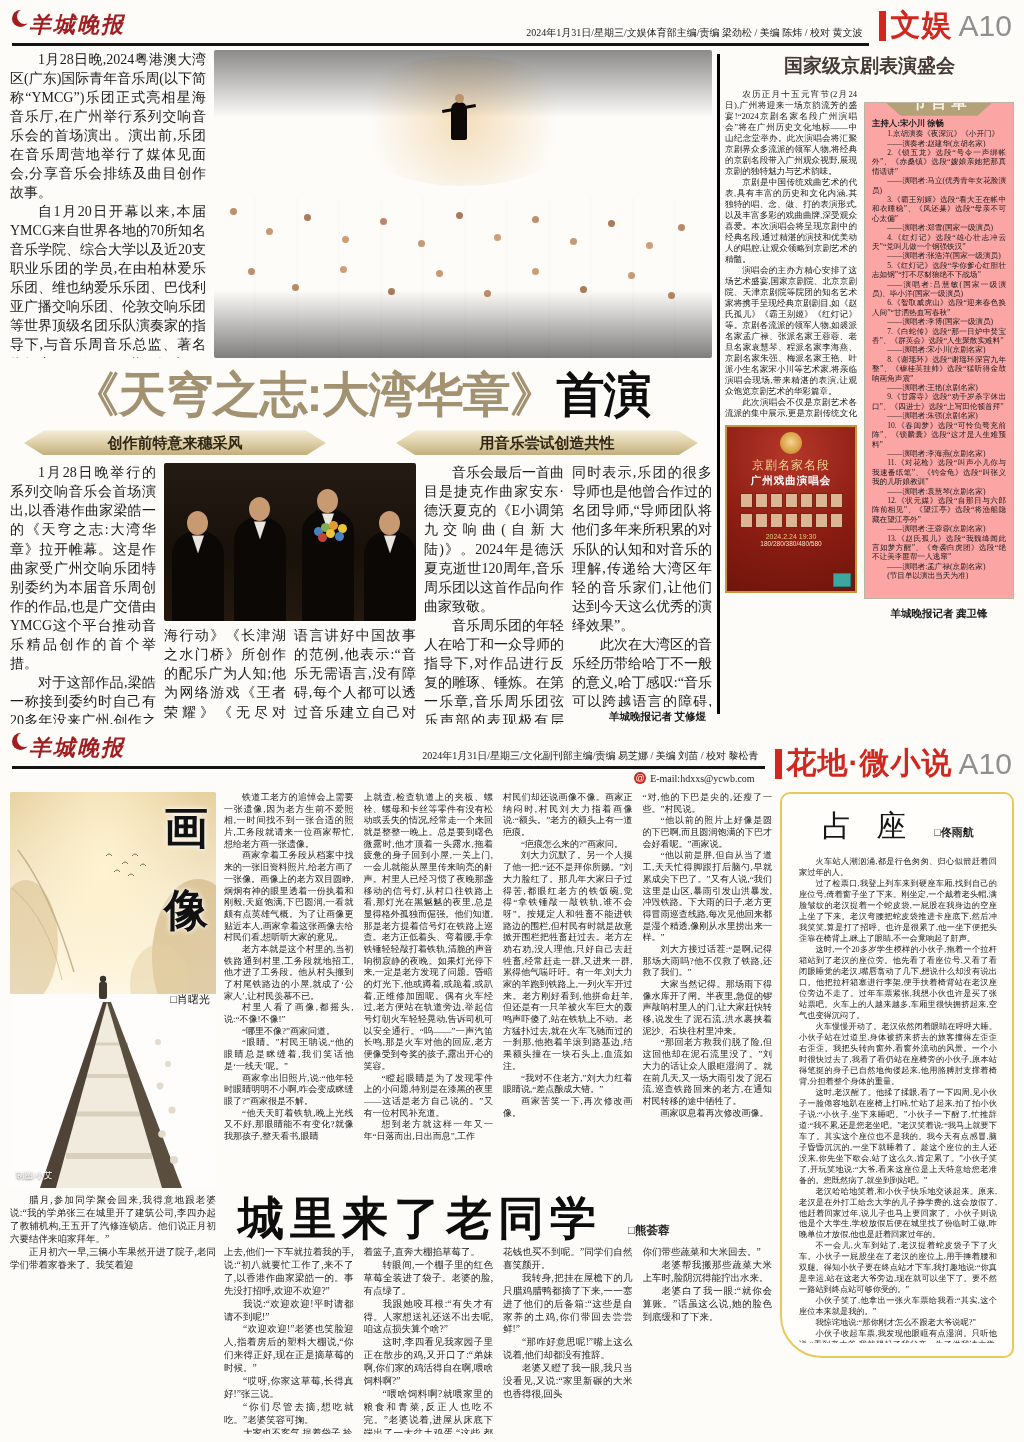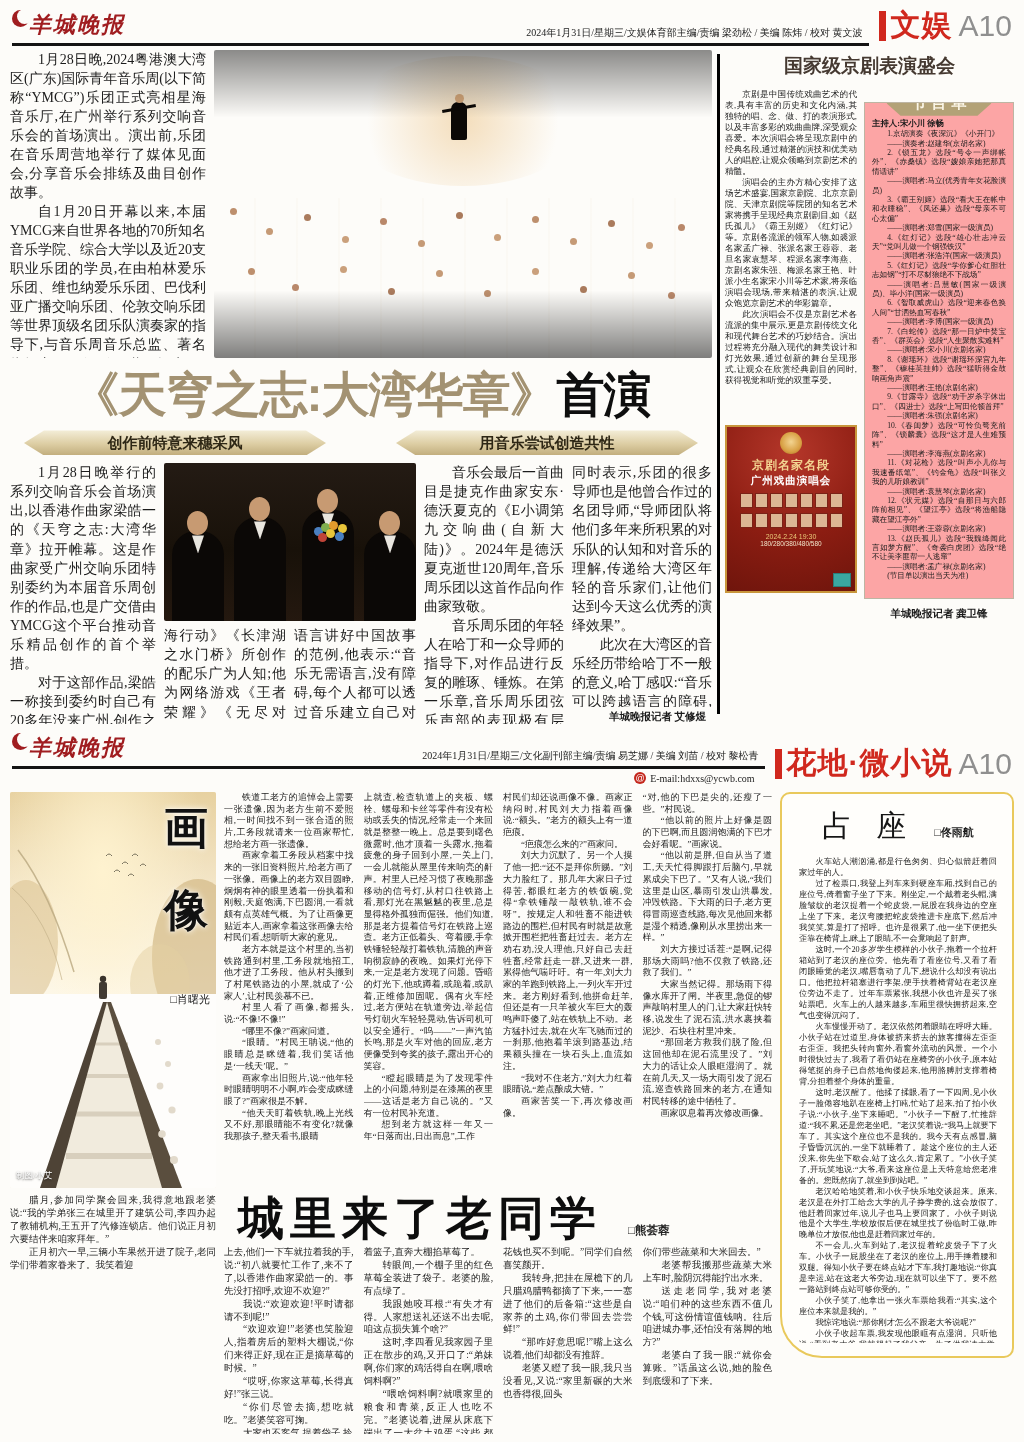--- a/index.html
+++ b/index.html
@@ -87,21 +87,21 @@
 
   
   .opera-hl { text-align:center; font-weight:bold; font-size:19px; line-height:1.3; color:#453931; margin:4px 0 10px 0; }
   .opera-flex { display:flex; gap:7px; }
   .opera-left { width:132px; display:flex; flex-direction:column; }
   .opera-body { font-size:8.6px; line-height:1.28; height:328px; }
   .poster { margin-top:8px; height:168px; position:relative; text-align:center; box-sizing:border-box; overflow:hidden;
      border:2px solid #c8963c; background: radial-gradient(circle at 50% 16%, #b5372a 0%, #8c1d12 55%, #6f150c 100%); }
   .poster-emblem { position:absolute; top:5px; left:50%; transform:translateX(-50%); width:22px; height:22px; border-radius:50%;
      background: radial-gradient(circle at 50% 45%, #f3d491 0%, #d8a044 60%, #a5671f 100%); }
-  .poster-t1 { margin-top:30px; color:#f3d491; font-weight:bold; font-size:12px; letter-spacing:1px; }
+  .poster-t1 { margin-top:30px; color:#f3d491; font-weight:normal; font-size:12px; letter-spacing:1px; }
   .poster-t2 { color:#ffffff; font-weight:bold; font-size:10.5px; letter-spacing:1px; }
   .poster-row { display:flex; justify-content:center; gap:2px; margin-top:5px; }
   .poster-row span { width:11px; height:13px; background:#dcb694; border:1px solid #7a2217; display:inline-block; }
   .poster-date { color:#e9c878; font-size:7px; margin-top:5px; font-family:"Liberation Sans",sans-serif; }
   .poster-price { color:#f0e3c8; font-size:6.5px; font-family:"Liberation Sans",sans-serif; }
   .poster-qr { position:absolute; right:4px; bottom:4px; width:16px; height:12px; background:#3aa7a0; border:1px solid #2b7f79; }
 
   .program-wrap { flex:1; padding-top:13px; }
   .program-box { border:1.5px solid #bdb5a3; background:#fca5a5; position:relative; height:497px; box-sizing:border-box;
      padding:16px 7px 4px 7px; overflow:hidden; }
@@ -229,20 +229,21 @@
 
     <div class="v-divider"></div>
 
     <div class="top-right">
       <div class="opera-hl">
         <div>国家级京剧表演盛会</div>
       </div>
       <div class="opera-flex">
         <div class="opera-left">
           <div class="ncol opera-body">
+              <p>农历正月十五元宵节(2月24日),广州将迎来一场京韵流芳的盛宴!“2024京剧名家名段广州演唱会”将在广州历史文化地标——中山纪念堂举办。此次演唱会将汇聚京剧界众多流派的领军人物,将经典的京剧名段带入广州观众视野,展现京剧的独特魅力与艺术韵味。</p>
               <p>京剧是中国传统戏曲艺术的代表,具有丰富的历史和文化内涵,其独特的唱、念、做、打的表演形式,以及丰富多彩的戏曲曲牌,深受观众喜爱。本次演唱会将呈现京剧中的经典名段,通过精湛的演技和优美动人的唱腔,让观众领略到京剧艺术的精髓。</p>
               <p>演唱会的主办方精心安排了这场艺术盛宴,国家京剧院、北京京剧院、天津京剧院等院团的知名艺术家将携手呈现经典京剧剧目,如《赵氏孤儿》《霸王别姬》《红灯记》等。京剧各流派的领军人物,如裘派名家孟广禄、张派名家王蓉蓉、老旦名家袁慧琴、程派名家李海燕、京剧名家朱强、梅派名家王艳、叶派小生名家宋小川等艺术家,将亲临演唱会现场,带来精湛的表演,让观众饱览京剧艺术的华彩篇章。</p>
               <p>此次演唱会不仅是京剧艺术各流派的集中展示,更是京剧传统文化和现代舞台艺术的巧妙结合。演出过程将充分融入现代的舞美设计和灯光效果,通过创新的舞台呈现形式,让观众在欣赏经典剧目的同时,获得视觉和听觉的双重享受。</p>
             </div>
           <div class="poster">
             <div class="poster-emblem"></div>
             <div class="poster-t1 sans">京剧名家名段</div>
             <div class="poster-t2 sans">广州戏曲演唱会</div>
             <div class="poster-row">
               <span></span>
@@ -445,21 +446,20 @@
           </div>
         <div class="ncol s2col cont">
             <p>花钱也买不到呢。”同学们自然喜笑颜开。</p>
             <p>我转身,把挂在屋檐下的几只腊鸡腊鸭都摘了下来,一一塞进了他们的后备箱:“这些是自家养的土鸡,你们带回去尝尝鲜!”</p>
             <p>“那咋好意思呢!”嘴上这么说着,他们却都没有推辞。</p>
             <p>老婆又瞪了我一眼,我只当没看见,又说:“家里新碾的大米也香得很,回头</p>
           </div>
         <div class="ncol s2col cont">
             <p>你们带些蔬菜和大米回去。”</p>
             <p>老婆帮我搬那些蔬菜大米上车时,脸阴沉得能拧出水来。</p>
-            <p>送走老同学,我对老婆说:“咱们种的这些东西不值几个钱,可这份情谊值钱呐。往后咱进城办事,还怕没有落脚的地方?”</p>
             <p>老婆白了我一眼:“就你会算账。”话虽这么说,她的脸色到底缓和了下来。</p>
           </div>
       </div>
     </div>
 
     <div class="seat">
       <div class="seat-box">
         <div class="seat-head">
           <span class="seat-title sans">占座</span>
           <span class="seat-author">□佟雨航</span>

